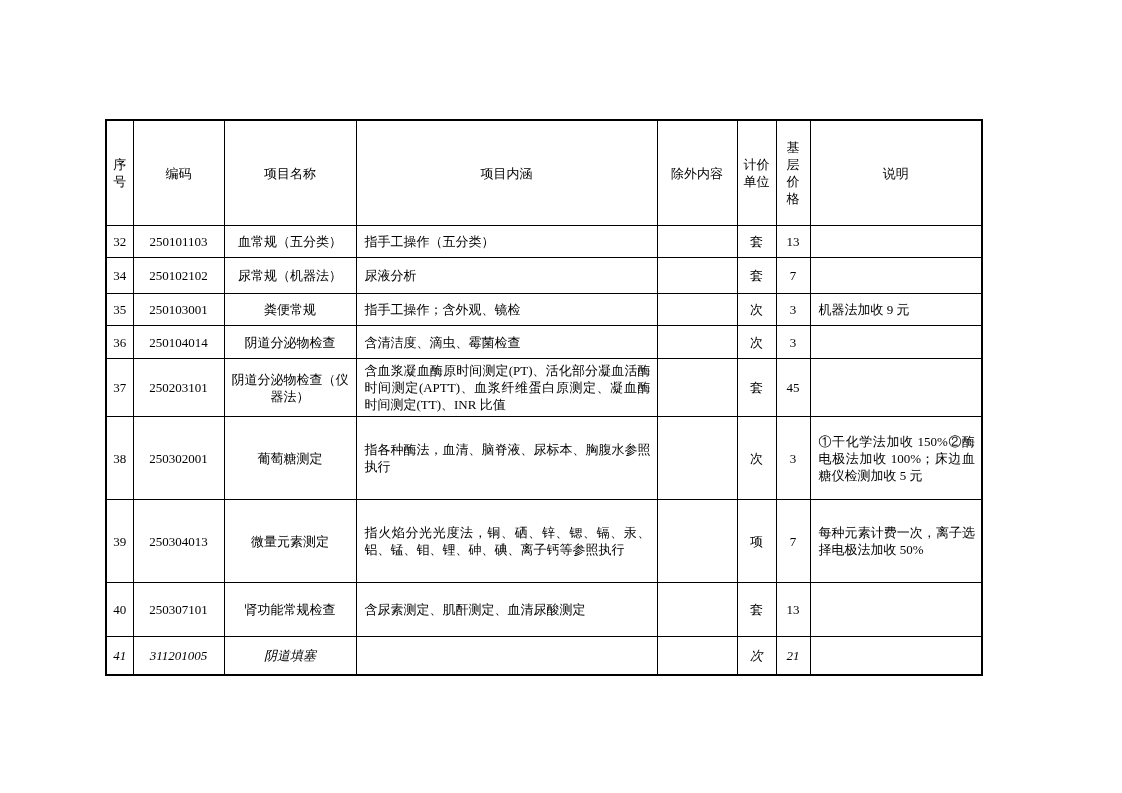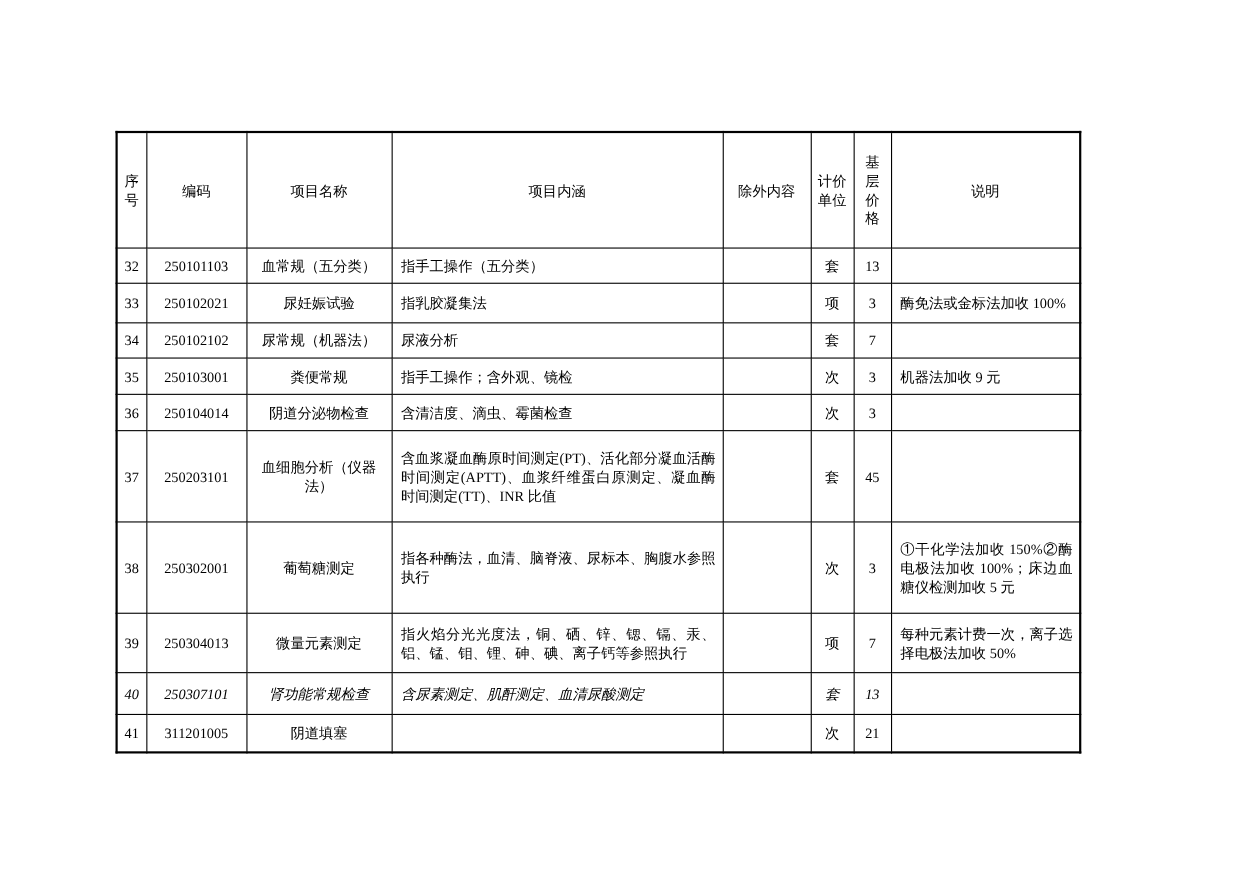--- a/index.html
+++ b/index.html
@@ -96,30 +96,20 @@
     <td class="a-center">32</td>
     <td class="a-center">250101103</td>
     <td class="a-center">血常规（五分类）</td>
     <td class="a-left">指手工操作（五分类）</td>
     <td class="a-center"></td>
     <td class="a-center">套</td>
     <td class="a-center">13</td>
     <td class="a-left"></td>
   </tr>
 
-  <tr>
-    <td class="a-center">33</td>
-    <td class="a-center">250102021</td>
-    <td class="a-center">尿妊娠试验</td>
-    <td class="a-left">指乳胶凝集法</td>
-    <td class="a-center"></td>
-    <td class="a-center">项</td>
-    <td class="a-center">3</td>
-    <td class="a-left">酶免法或金标法加收 100%</td>
-  </tr>
 
   <tr>
     <td class="a-center">34</td>
     <td class="a-center">250102102</td>
     <td class="a-center">尿常规（机器法）</td>
     <td class="a-left">尿液分析</td>
     <td class="a-center"></td>
     <td class="a-center">套</td>
     <td class="a-center">7</td>
     <td class="a-left"></td>
@@ -143,21 +133,21 @@
     <td class="a-left">含清洁度、滴虫、霉菌检查</td>
     <td class="a-center"></td>
     <td class="a-center">次</td>
     <td class="a-center">3</td>
     <td class="a-left"></td>
   </tr>
 
   <tr>
     <td class="a-center">37</td>
     <td class="a-center">250203101</td>
-    <td class="a-center">血细胞分析（仪器法）</td>
+    <td class="a-center">阴道分泌物检查（仪器法）</td>
     <td class="a-left">含血浆凝血酶原时间测定(PT)、活化部分凝血活酶时间测定(APTT)、血浆纤维蛋白原测定、凝血酶时间测定(TT)、INR 比值</td>
     <td class="a-center"></td>
     <td class="a-center">套</td>
     <td class="a-center">45</td>
     <td class="a-left"></td>
   </tr>
 
   <tr>
     <td class="a-center">38</td>
     <td class="a-center">250302001</td>

